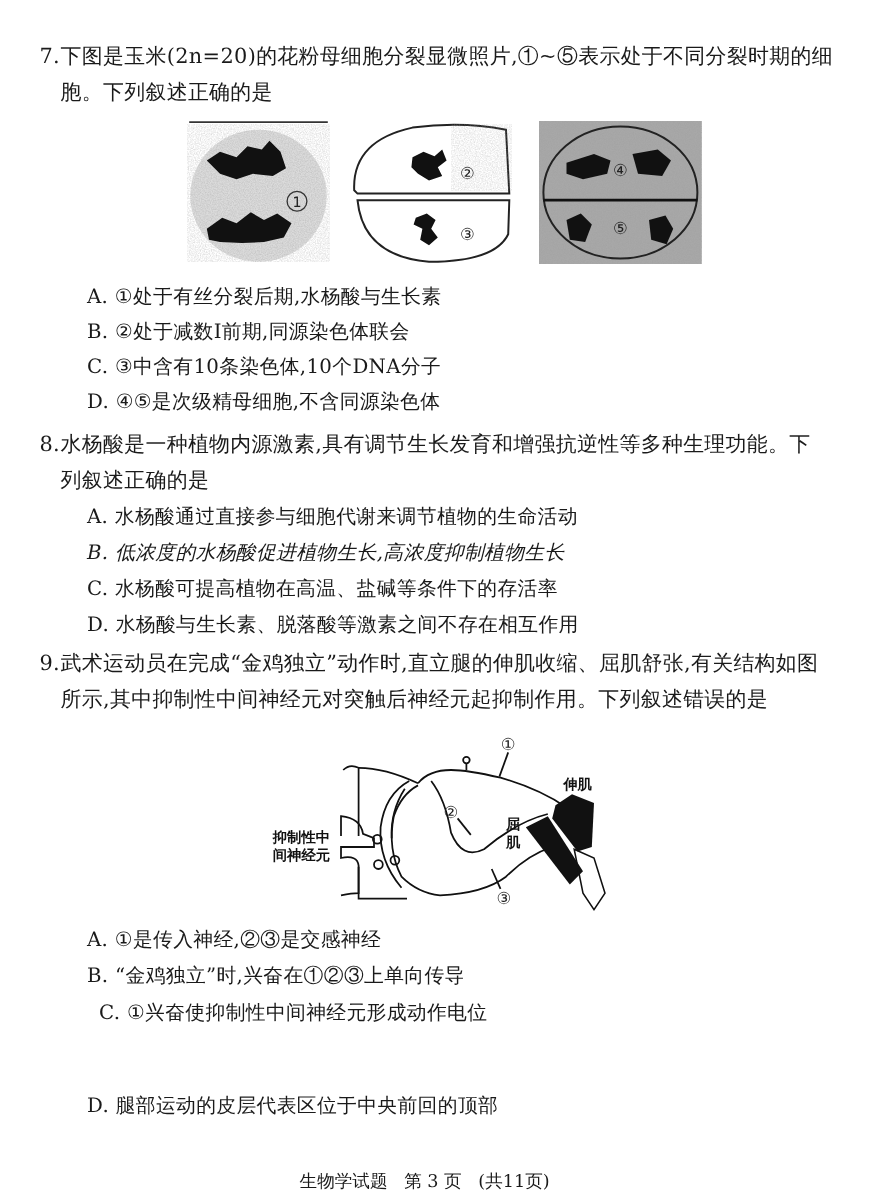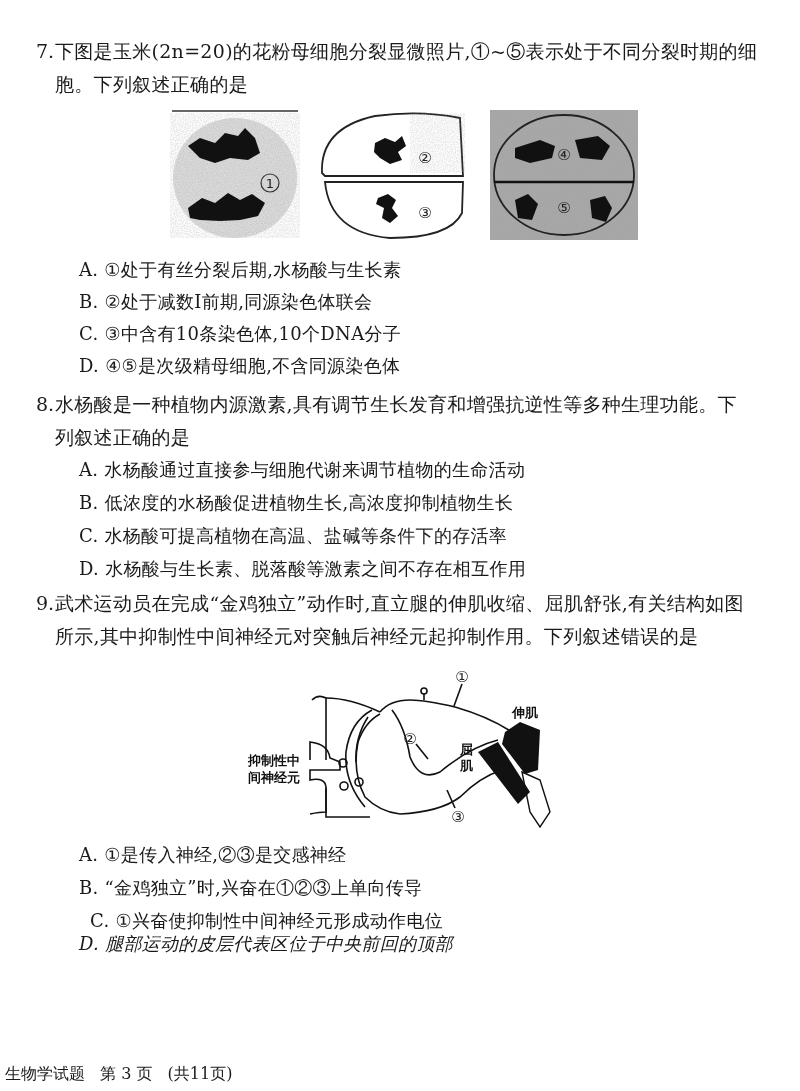--- a/index.html
+++ b/index.html
@@ -10,21 +10,21 @@
   }
   .line {
     position: absolute; white-space: nowrap;
     font-size: 19px; line-height: 24px; letter-spacing: 0.3px;
   }
   .qnum { position: absolute; font-size: 19px; line-height: 24px; }
   .opt { font-size: 18px; }
   .fig { position: absolute; }
   .footer {
     position: absolute; left: 0; width: 772px; top: 1064px;
-    font-size: 16px; line-height: 20px;
+    text-align: center; font-size: 16px; line-height: 20px;
   }
   .footer span { margin: 0 5px; }
   .fig-label { font-family: "DejaVu Sans", "Liberation Sans", sans-serif; font-weight: bold; font-size: 13px; fill: #111; }
   .circ { font-family: "DejaVu Sans", "Liberation Sans", sans-serif; font-size: 15px; fill: #222; }
 </style>
 </head>
 <body>
 
 <div>
   <div class="qnum" style="left:36px; top:39px;">7.</div>
@@ -94,21 +94,21 @@
 
 <div>
   <div class="qnum" style="left:36px; top:392px;">8.</div>
   <div class="line" style="left:55px; top:392px;">水杨酸是一种植物内源激素,具有调节生长发育和增强抗逆性等多种生理功能。下</div>
   <div class="line" style="left:55px; top:425px;">列叙述正确的是</div>
 
   <div class="line opt" style="left:79px; top:458px;">
     <span>A.</span>
     <span>水杨酸通过直接参与细胞代谢来调节植物的生命活动</span>
   </div>
-  <div class="line opt" style="left:79px; top:491px;">
+  <div class="line opt" style="left:79px; top:491px;font-style:italic;">
     <span>B.</span>
     <span>低浓度的水杨酸促进植物生长,高浓度抑制植物生长</span>
   </div>
   <div class="line opt" style="left:79px; top:524px;">
     <span>C.</span>
     <span>水杨酸可提高植物在高温、盐碱等条件下的存活率</span>
   </div>
   <div class="line opt" style="left:79px; top:557px;">
     <span>D.</span>
     <span>水杨酸与生长素、脱落酸等激素之间不存在相互作用</span>
@@ -167,21 +167,21 @@
     <span>①是传入神经,②③是交感神经</span>
   </div>
   <div class="line opt" style="left:79px; top:876px;">
     <span>B.</span>
     <span>“金鸡独立”时,兴奋在①②③上单向传导</span>
   </div>
   <div class="line opt" style="left:90px; top:909px;">
     <span>C.</span>
     <span>①兴奋使抑制性中间神经元形成动作电位</span>
   </div>
-  <div class="line opt" style="left:79px; top:932px;font-style:italic;">
+  <div class="line opt" style="left:79px; top:994px;">
     <span>D.</span>
     <span>腿部运动的皮层代表区位于中央前回的顶部</span>
   </div>
 </div>
 
 <div class="footer">
   <span>生物学试题</span>
   <span>第 3 页</span>
   <span>(共11页)</span>
 </div>

